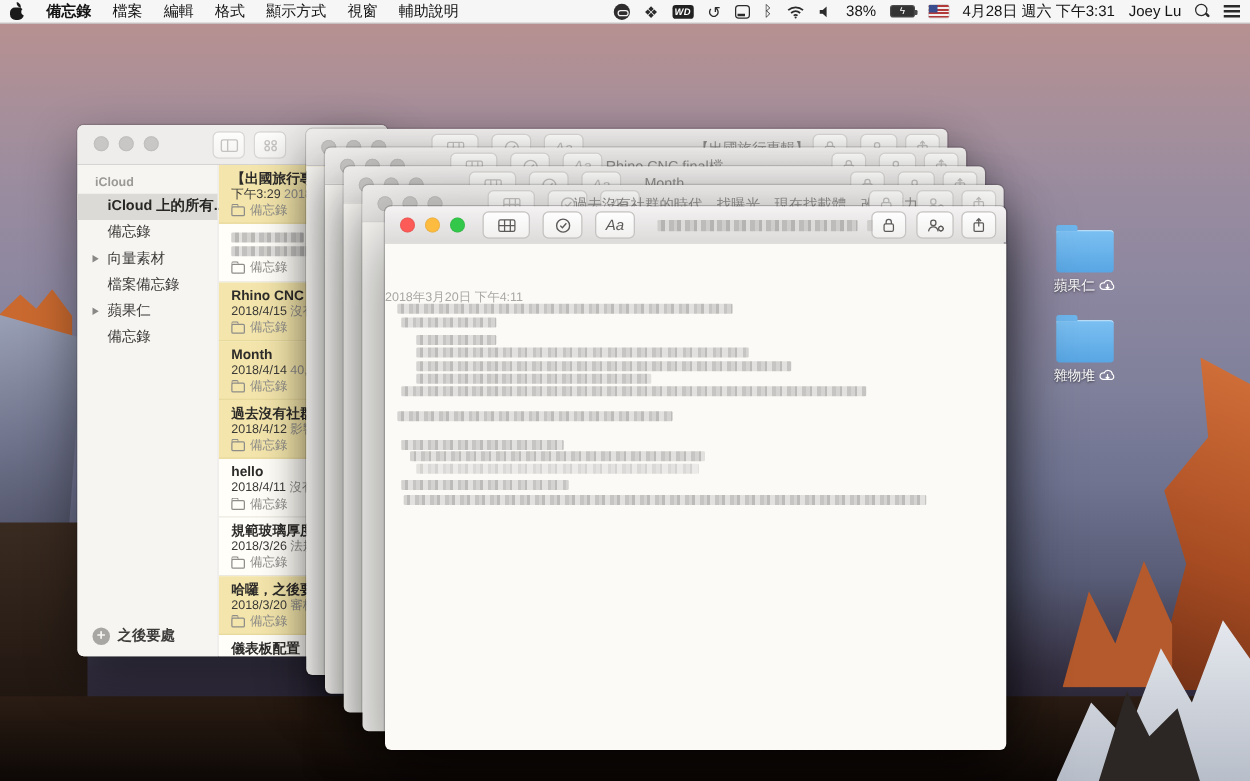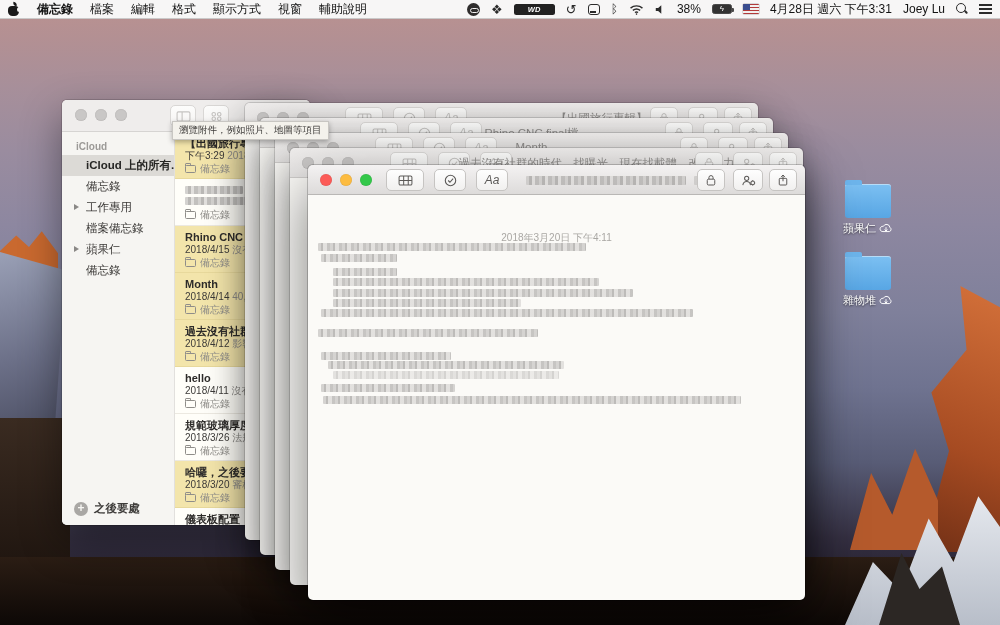--- a/index.html
+++ b/index.html
@@ -24,21 +24,21 @@
     background:#1a1a1a; border-radius:4px 4px 4.5px 4.5px; }
   .apple::after { content:""; position:absolute; right:-2px; top:4px; width:5px; height:5px;
     background:#f7f6f6; border-radius:50%; }
   .leaf { position:absolute; left:5px; top:-1px; width:4px; height:4px; background:#1a1a1a;
     border-radius:0 100% 0 100%; transform:rotate(10deg); }
   .st-ic { display:inline-flex; align-items:center; justify-content:center; height:16px; color:#2b2b2b; }
   .cc-circle { width:13px; height:13px; border-radius:50%; background:#2f2d2d; position:relative; }
   .cc-circle::after { content:""; position:absolute; left:3px; top:5px; width:7px; height:3.5px;
     border:1.2px solid #f3f2f2; border-radius:3px; }
   .wd-badge { background:#222; color:#fff; font-size:7.5px; font-weight:bold; font-style:italic;
-    padding:1px 14px; border-radius:2.5px; letter-spacing:.3px; }
+    padding:1px 2px; border-radius:2.5px; letter-spacing:.3px; }
   .glyph { font-size:13px; line-height:13px; }
   .tray-ic { width:12px; height:11px; border:1.6px solid #2b2b2b; border-radius:3px; position:relative; }
   .tray-ic::after { content:""; position:absolute; left:1px; bottom:1px; width:6px; height:1.6px; background:#2b2b2b; }
   .batt { position:relative; width:20px; height:10px; border:1px solid #4a4a4a; border-radius:2.5px;
     background:#333; display:flex; align-items:center; justify-content:center; }
   .batt::after { content:""; position:absolute; right:-3px; top:2.5px; width:2px; height:4px;
     background:#4a4a4a; border-radius:0 1px 1px 0; }
   .bolt { color:#fff; font-size:8px; line-height:8px; }
   .flag { position:relative; width:16px; height:10px; border-radius:1px; overflow:hidden;
     background:repeating-linear-gradient(180deg,#b23a3a 0 1.5px,#f2f0ee 1.5px 3px); box-shadow:0 0 0 .5px rgba(0,0,0,.25); }
@@ -115,21 +115,21 @@
   .dfolder { position:absolute; z-index:5; width:90px; text-align:center; }
   .folder-ic { position:relative; width:46px; height:34px; margin:0 auto;
     background:linear-gradient(180deg,#7cc0f2,#58a6e4); border-radius:2px 3px 3px 3px;
     box-shadow:inset 0 1px 0 rgba(255,255,255,.45); }
   .folder-ic::before { content:""; position:absolute; top:-4px; left:0; width:17px; height:5px;
     background:#6db5ec; border-radius:2px 2px 0 0; }
   .dlabel { margin-top:3px; font-size:11px; color:#fff; text-shadow:0 1px 2px rgba(0,0,0,.65);
     display:flex; align-items:center; justify-content:center; gap:3px; }
 
   
-  .note-date { position:absolute; left:0; right:0; top:36px; text-align:center;
+  .note-date { position:absolute; left:0; right:0; top:36px; 
     font-size:10px; color:#a9a7a3; }
   .bl { position:absolute; height:8px; border-radius:1px;
     background:repeating-linear-gradient(90deg,#c6c4c2 0 3px,#a5a3a1 3px 5px,#d9d7d5 5px 9px,#b2b0ae 9px 12px);
     opacity:.72; }
   .bl.light { opacity:.45; }
 </style>
 </head>
 <body>
 
 <div class="screen">
@@ -242,21 +242,21 @@
             <circle cx="10" cy="3.5" r="1.9"></circle>
             <circle cx="4" cy="8.5" r="1.9"></circle>
             <circle cx="10" cy="8.5" r="1.9"></circle>
           </svg>
       </div>
     </div>
     <div class="sidebar">
       <div class="sb-h">iCloud</div>
       <div class="sb-row sel"><span>iCloud 上的所有...</span></div>
       <div class="sb-row"><span>備忘錄</span></div>
-      <div class="sb-row"><span class="disc"></span><span>工作專用</span></div>
+      <div class="sb-row"><span class="disc"></span><span>向量素材</span></div>
       <div class="sb-row"><span>檔案備忘錄</span></div>
       <div class="sb-row"><span class="disc"></span><span>蘋果仁</span></div>
       <div class="sb-row"><span>備忘錄</span></div>
       <div class="new-folder">
         <span class="plus-ic">+</span>
         <span>之後要處</span>
       </div>
     </div>
     <div class="notes-list">
       <div class="note-item sel">
@@ -573,15 +573,14 @@
       <div class="bl" style="left:13px;top:114px;width:372px;"></div>
       <div class="bl" style="left:10px;top:134px;width:220px;"></div>
       <div class="bl" style="left:13px;top:157px;width:130px;"></div>
       <div class="bl" style="left:20px;top:166px;width:236px;"></div>
       <div class="bl light" style="left:25px;top:176px;width:226px;"></div>
       <div class="bl" style="left:13px;top:189px;width:134px;"></div>
       <div class="bl" style="left:15px;top:201px;width:418px;"></div>
     </div>
   </div>
 
-  <div class="tooltip">瀏覽附件，例如照片、地圖等項目</div>
 
 </div>
 
 </body></html>

